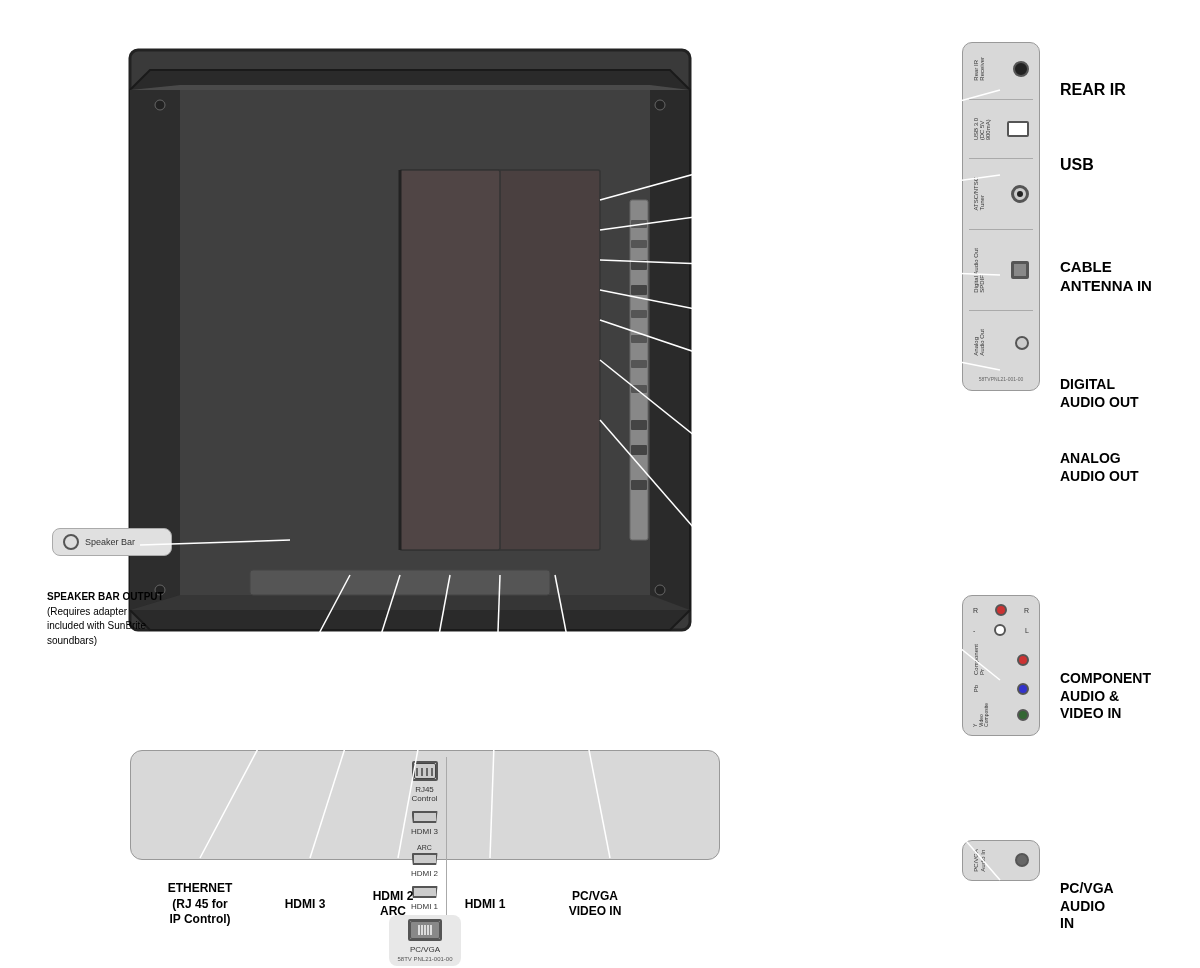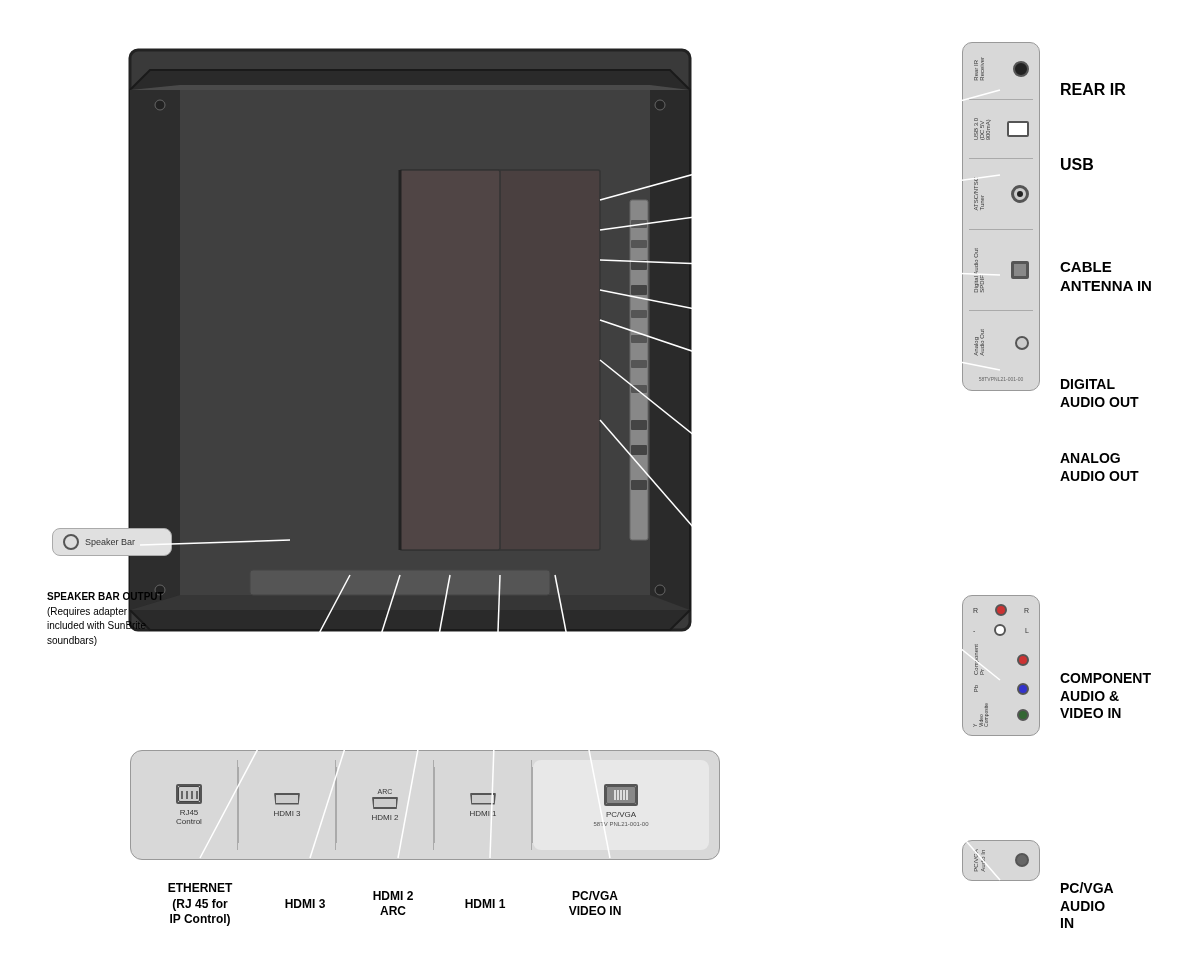--- a/index.html
+++ b/index.html
@@ -360,21 +360,21 @@
   </div>
 </div>
 
 <div class="panel-c">
   <div class="port-row">
     <span style="font-size:6px; color:#333; writing-mode:vertical-rl; transform:rotate(180deg); line-height:1.1;">PC/VGA<br>Audio In</span>
     <div class="port-pcaudio"></div>
   </div>
 </div>
 
-<div style="position:absolute; left:130px; bottom:108px; width:590px; height:110px; background:#d8d8d8; border-radius:12px; border:1px solid #999; display:flex; align-items:center; padding:6px 10px; gap:0;">
+<div style="position:absolute; left:130px; bottom:108px; width:590px; height:110px; background:#d8d8d8; border-radius:12px; border:1px solid #999; display:flex; flex-direction:column; align-items:center; padding:6px 10px; gap:0;">
 
   <div class="bottom-port-section" style="flex:1;">
     <div class="port-rj45">
       <div style="width:22px;height:16px;border:1.5px solid #444;background:#ccc;border-radius:2px;display:flex;flex-direction:column;justify-content:flex-end;padding-bottom:2px;">
         <div style="display:flex;justify-content:space-around;">
           <div style="width:2px;height:8px;background:#666;"></div>
           <div style="width:2px;height:8px;background:#666;"></div>
           <div style="width:2px;height:8px;background:#666;"></div>
           <div style="width:2px;height:8px;background:#666;"></div>
         </div>

